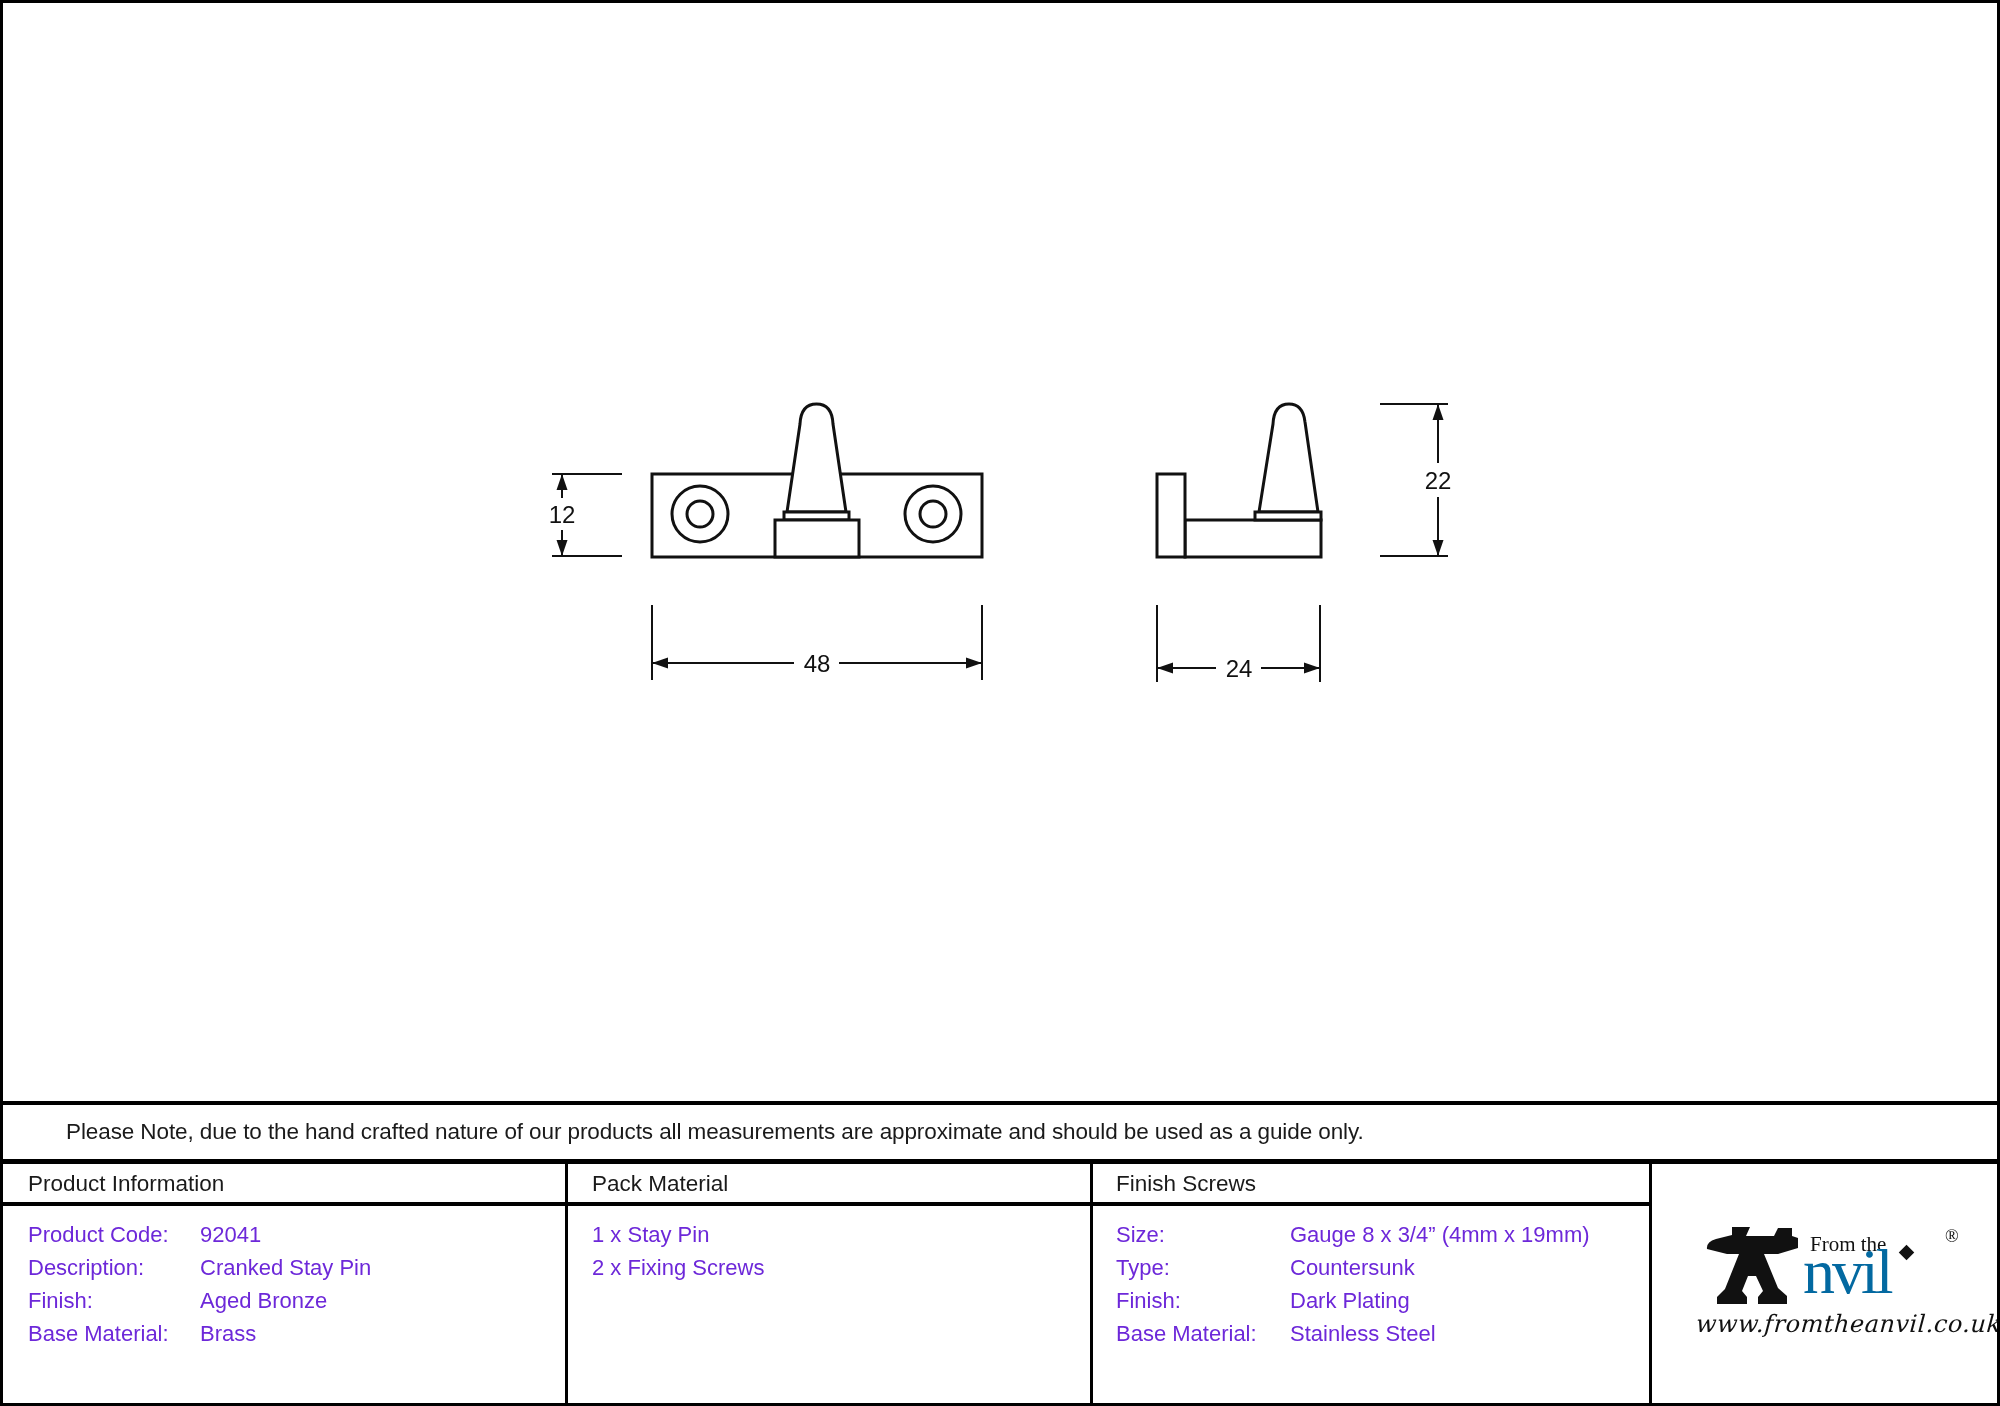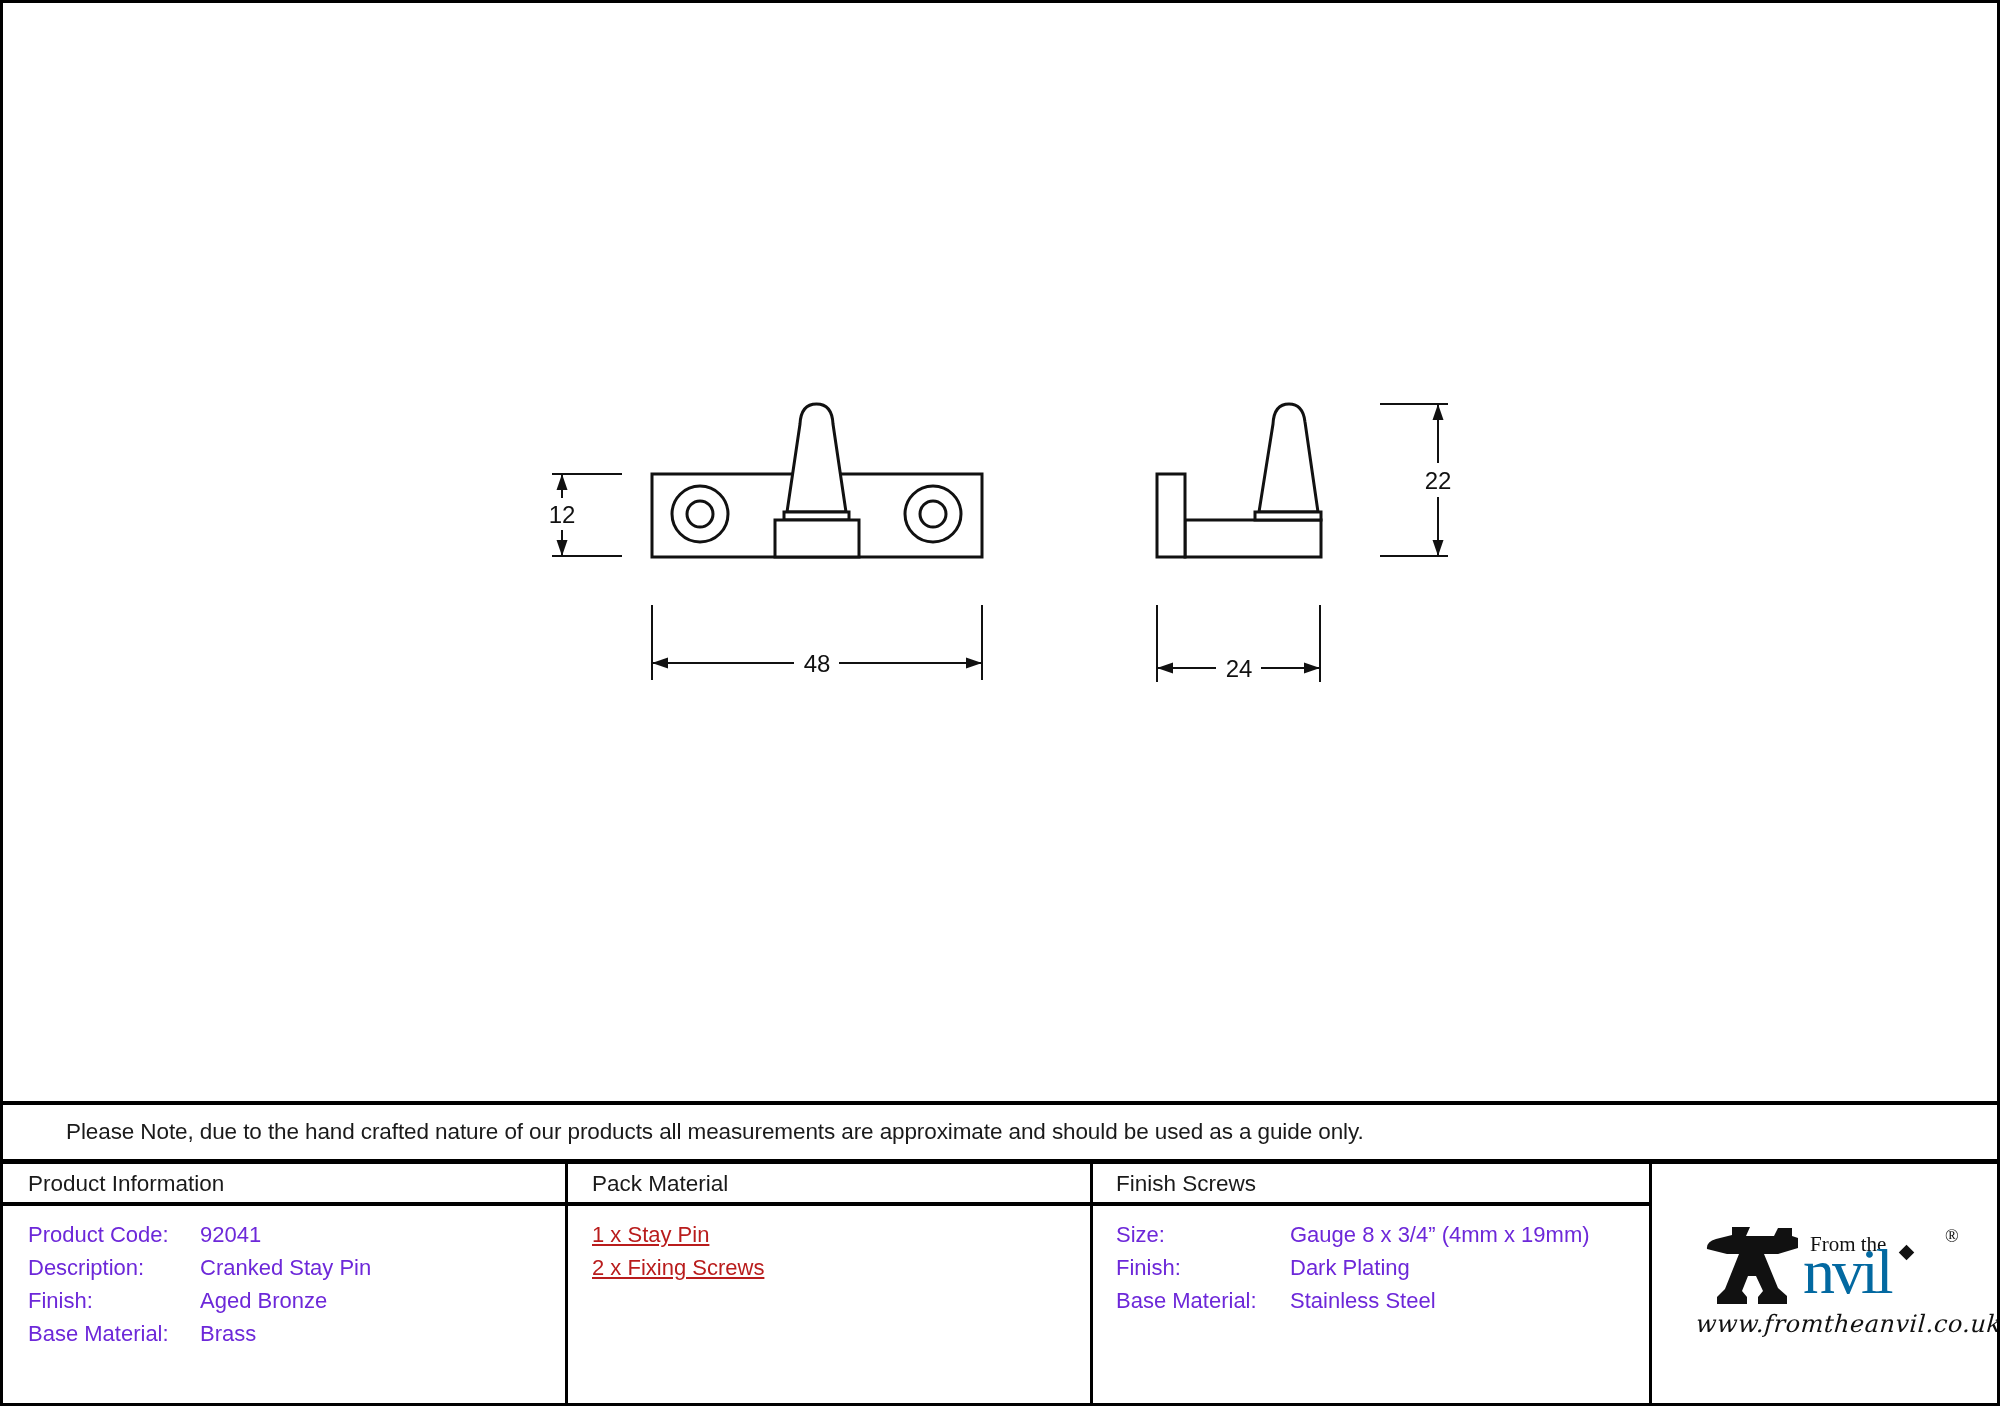--- a/index.html
+++ b/index.html
@@ -15,21 +15,21 @@
   .note-text { position:absolute; left:28px; top:1105px; height:54px; line-height:54px;
                font-size:22.5px; letter-spacing:-0.1px; color:#1a1a1a; white-space:nowrap;margin-left:38px; }
 
   
   .col-header { position:absolute; top:1164px; height:28px; line-height:40px;
                 font-size:22.5px; color:#1a1a1a; white-space:nowrap; }
   .cell { position:absolute; top:1218px; }
   .spec-row { display:flex; height:33px; align-items:center; font-size:22px; color:#6d28d9; white-space:nowrap; }
   .spec-label { width:172px; flex:none; }
   .fix .spec-label { width:174px; }
-  .pack-item { height:33px; line-height:33px; font-size:22px; color:#b91c1c; white-space:nowrap;text-decoration:underline; }
+  .pack-item { height:33px; line-height:33px; font-size:22px; color:#6d28d9; white-space:nowrap; }
 
   
   .logo-cell { position:absolute; left:1652px; top:1164px; width:345px; height:239px; }
   .logo-tagline { position:absolute; left:158px; top:68px; font-family:"Liberation Serif", serif;
                   font-size:21px; color:#111; white-space:nowrap; }
   .logo-brand { position:absolute; left:151px; top:76px; font-family:"Liberation Serif", serif;
                 font-size:64px; line-height:1; letter-spacing:-3px; color:#0369a1; white-space:nowrap; }
   .logo-reg { position:absolute; left:293px; top:62px; font-family:"Liberation Serif", serif;
               font-size:18px; color:#111; }
   .logo-diamond { position:absolute; left:249px; top:83px; width:11px; height:11px; background:#111;
@@ -147,20 +147,24 @@
     <div class="pack-item">1 x Stay Pin</div>
     <div class="pack-item">2 x Fixing Screws</div>
   </div>
 
   <div class="cell fix" style="left:1116px;">
     <div class="spec-row">
       <span class="spec-label">Size:</span>
       <span>Gauge 8 x 3/4” (4mm x 19mm)</span>
     </div>
     <div class="spec-row">
+      <span class="spec-label">Type:</span>
+      <span>Countersunk</span>
+    </div>
+    <div class="spec-row">
       <span class="spec-label">Finish:</span>
       <span>Dark Plating</span>
     </div>
     <div class="spec-row">
       <span class="spec-label">Base Material:</span>
       <span>Stainless Steel</span>
     </div>
   </div>
 
   <div class="logo-cell">

